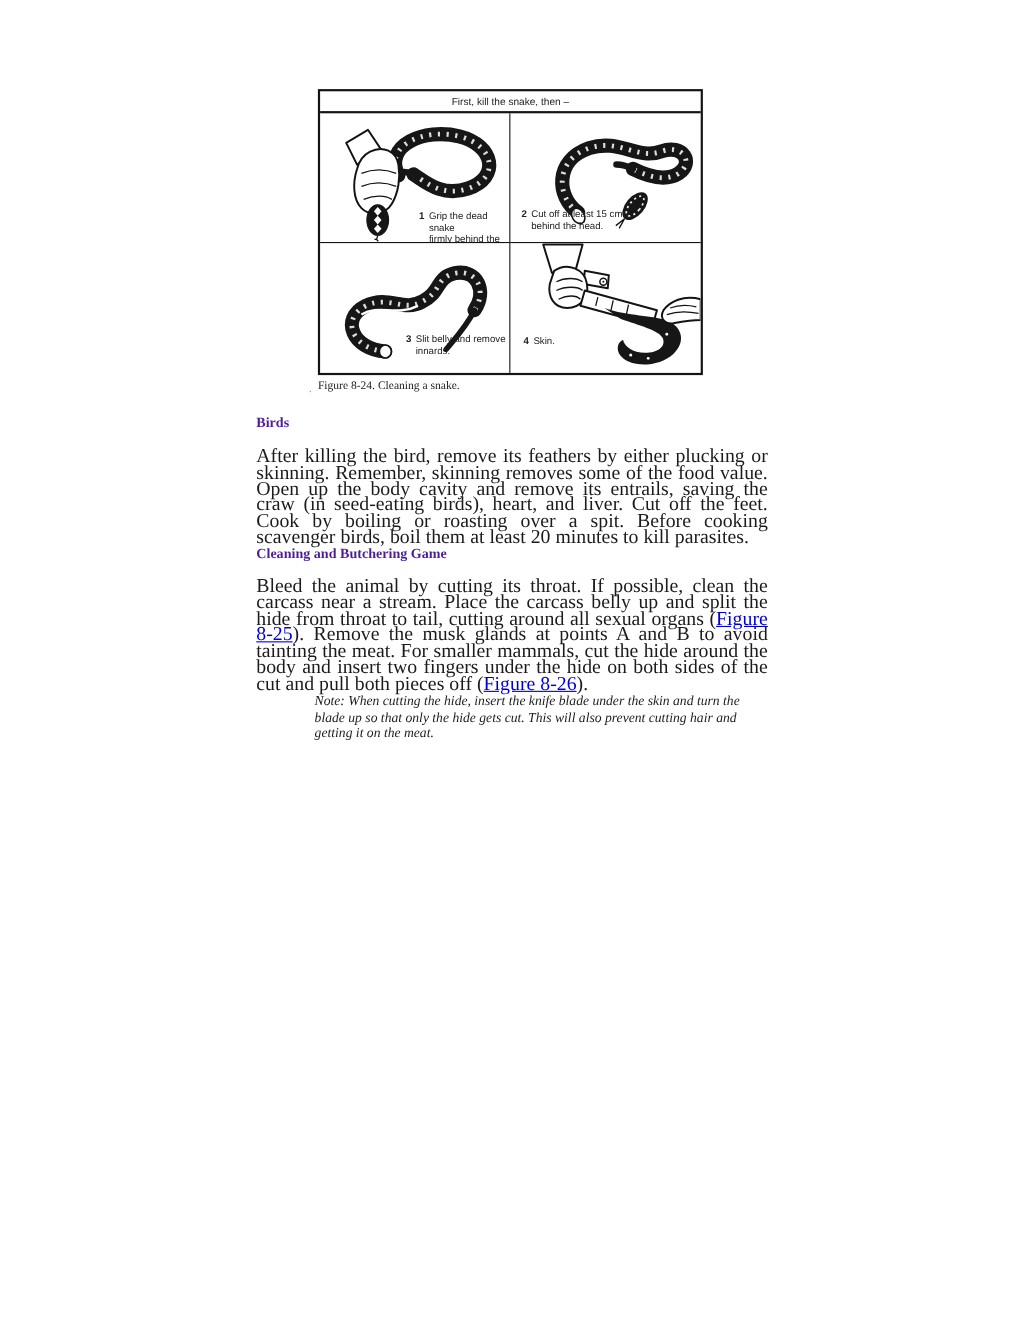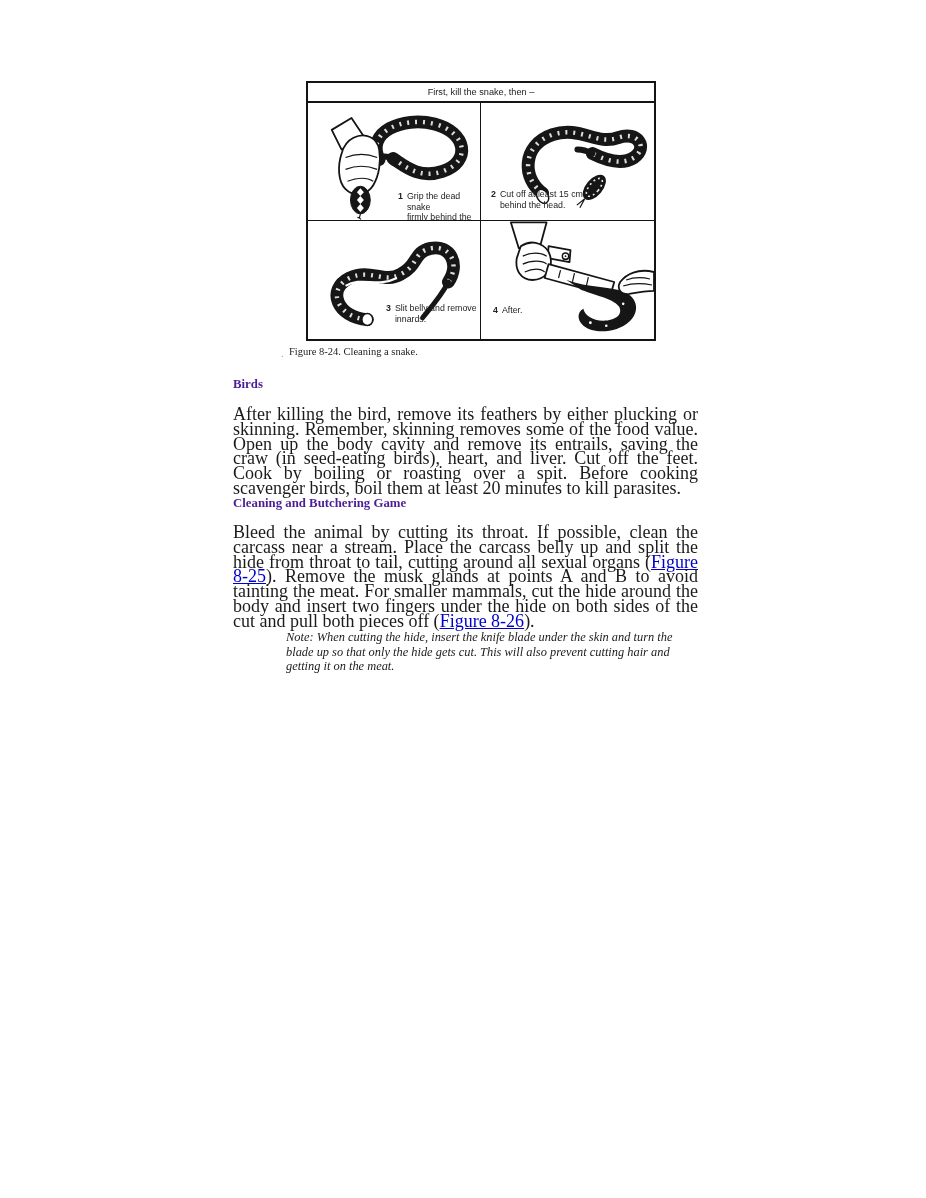--- a/index.html
+++ b/index.html
@@ -14,21 +14,20 @@
   }
 
   
   .figure-box {
     position: absolute;
     left: 289px; top: 81px;
     width: 350px; height: 260px;
     border: 2px solid #141414;
     box-sizing: border-box;
     background: #fff;
-    margin-left: 17px;
   }
   .figure-header {
     height: 18px;
     line-height: 18px;
     border-bottom: 2px solid #141414;
     text-align: center;
     font-family: "Liberation Sans", sans-serif;
     font-size: 9.2px;
     color: #222;
   }
@@ -203,21 +202,21 @@
           <circle cx="132" cy="90" r="1.4" fill="#ffffff"></circle>
           <circle cx="143" cy="82" r="1.3" fill="#ffffff"></circle>
           <circle cx="110" cy="101" r="1.4" fill="#ffffff"></circle>
           <circle cx="126" cy="104" r="1.3" fill="#ffffff"></circle>
           <path class="outline" d="M174,50 C158,46 146,52 140,60 C136,67 141,73 149,72 C160,70 168,69 174,69 Z" stroke-width="1.5"></path>
           <path class="thin" d="M146,58 C154,55 162,55 170,57 M143,64 C152,61 162,61 172,63" stroke-width="1.1"></path>
         </svg>
         <div class="panel-caption pc4">
           <span class="cap-num">4</span>
           <span class="cap-lines">
-            <span>After.</span>
+            <span>Skin.</span>
             <span></span>
           </span>
         </div>
       </div>
 
     </div>
   </div>
 
   <div class="figure-caption">Figure 8-24. Cleaning a snake.</div>
   <span class="artifact">.</span>

